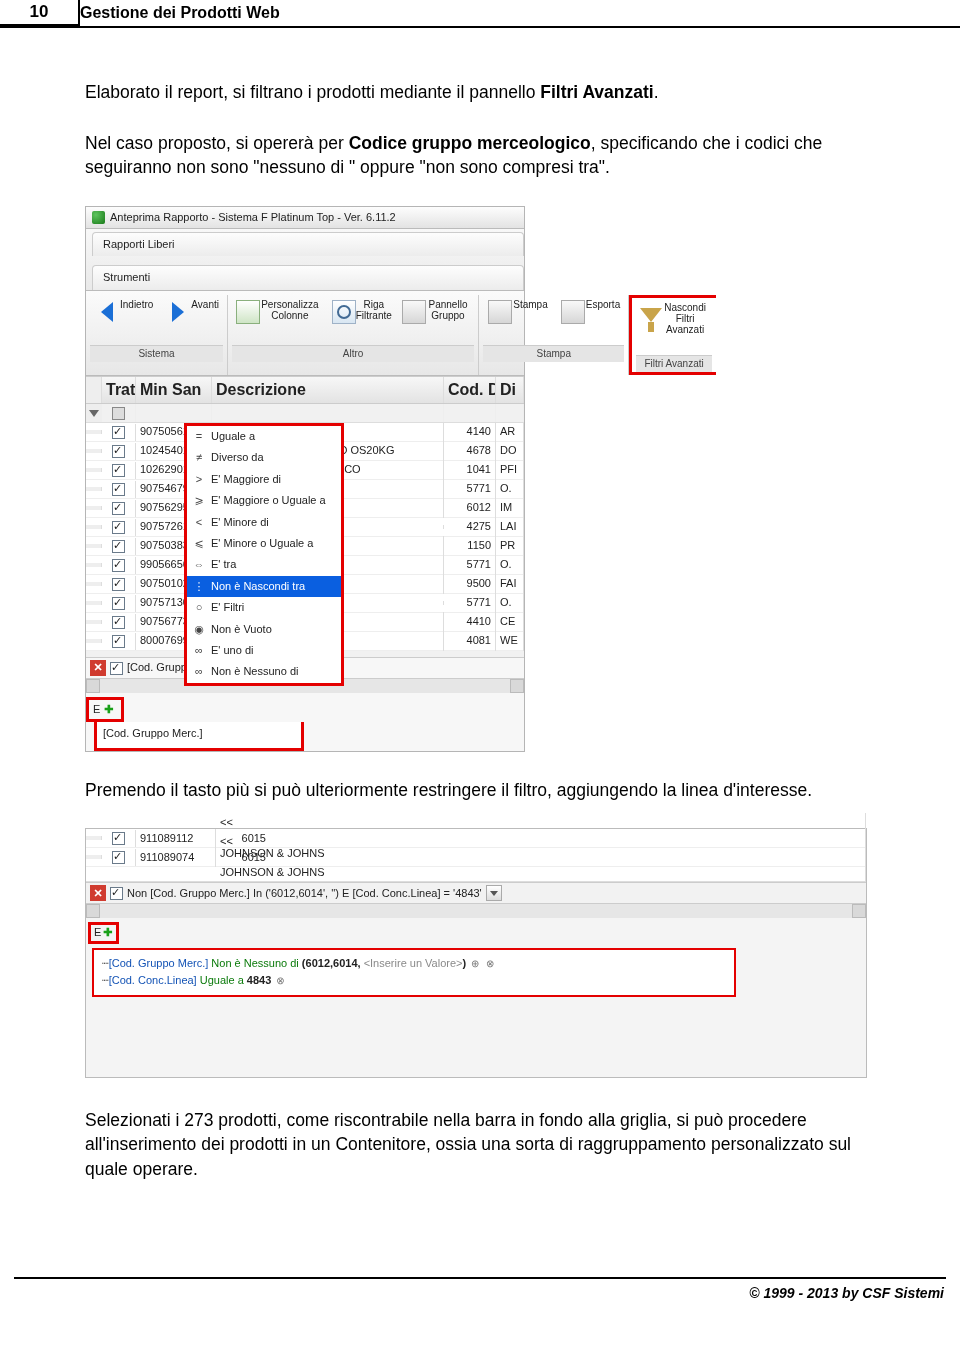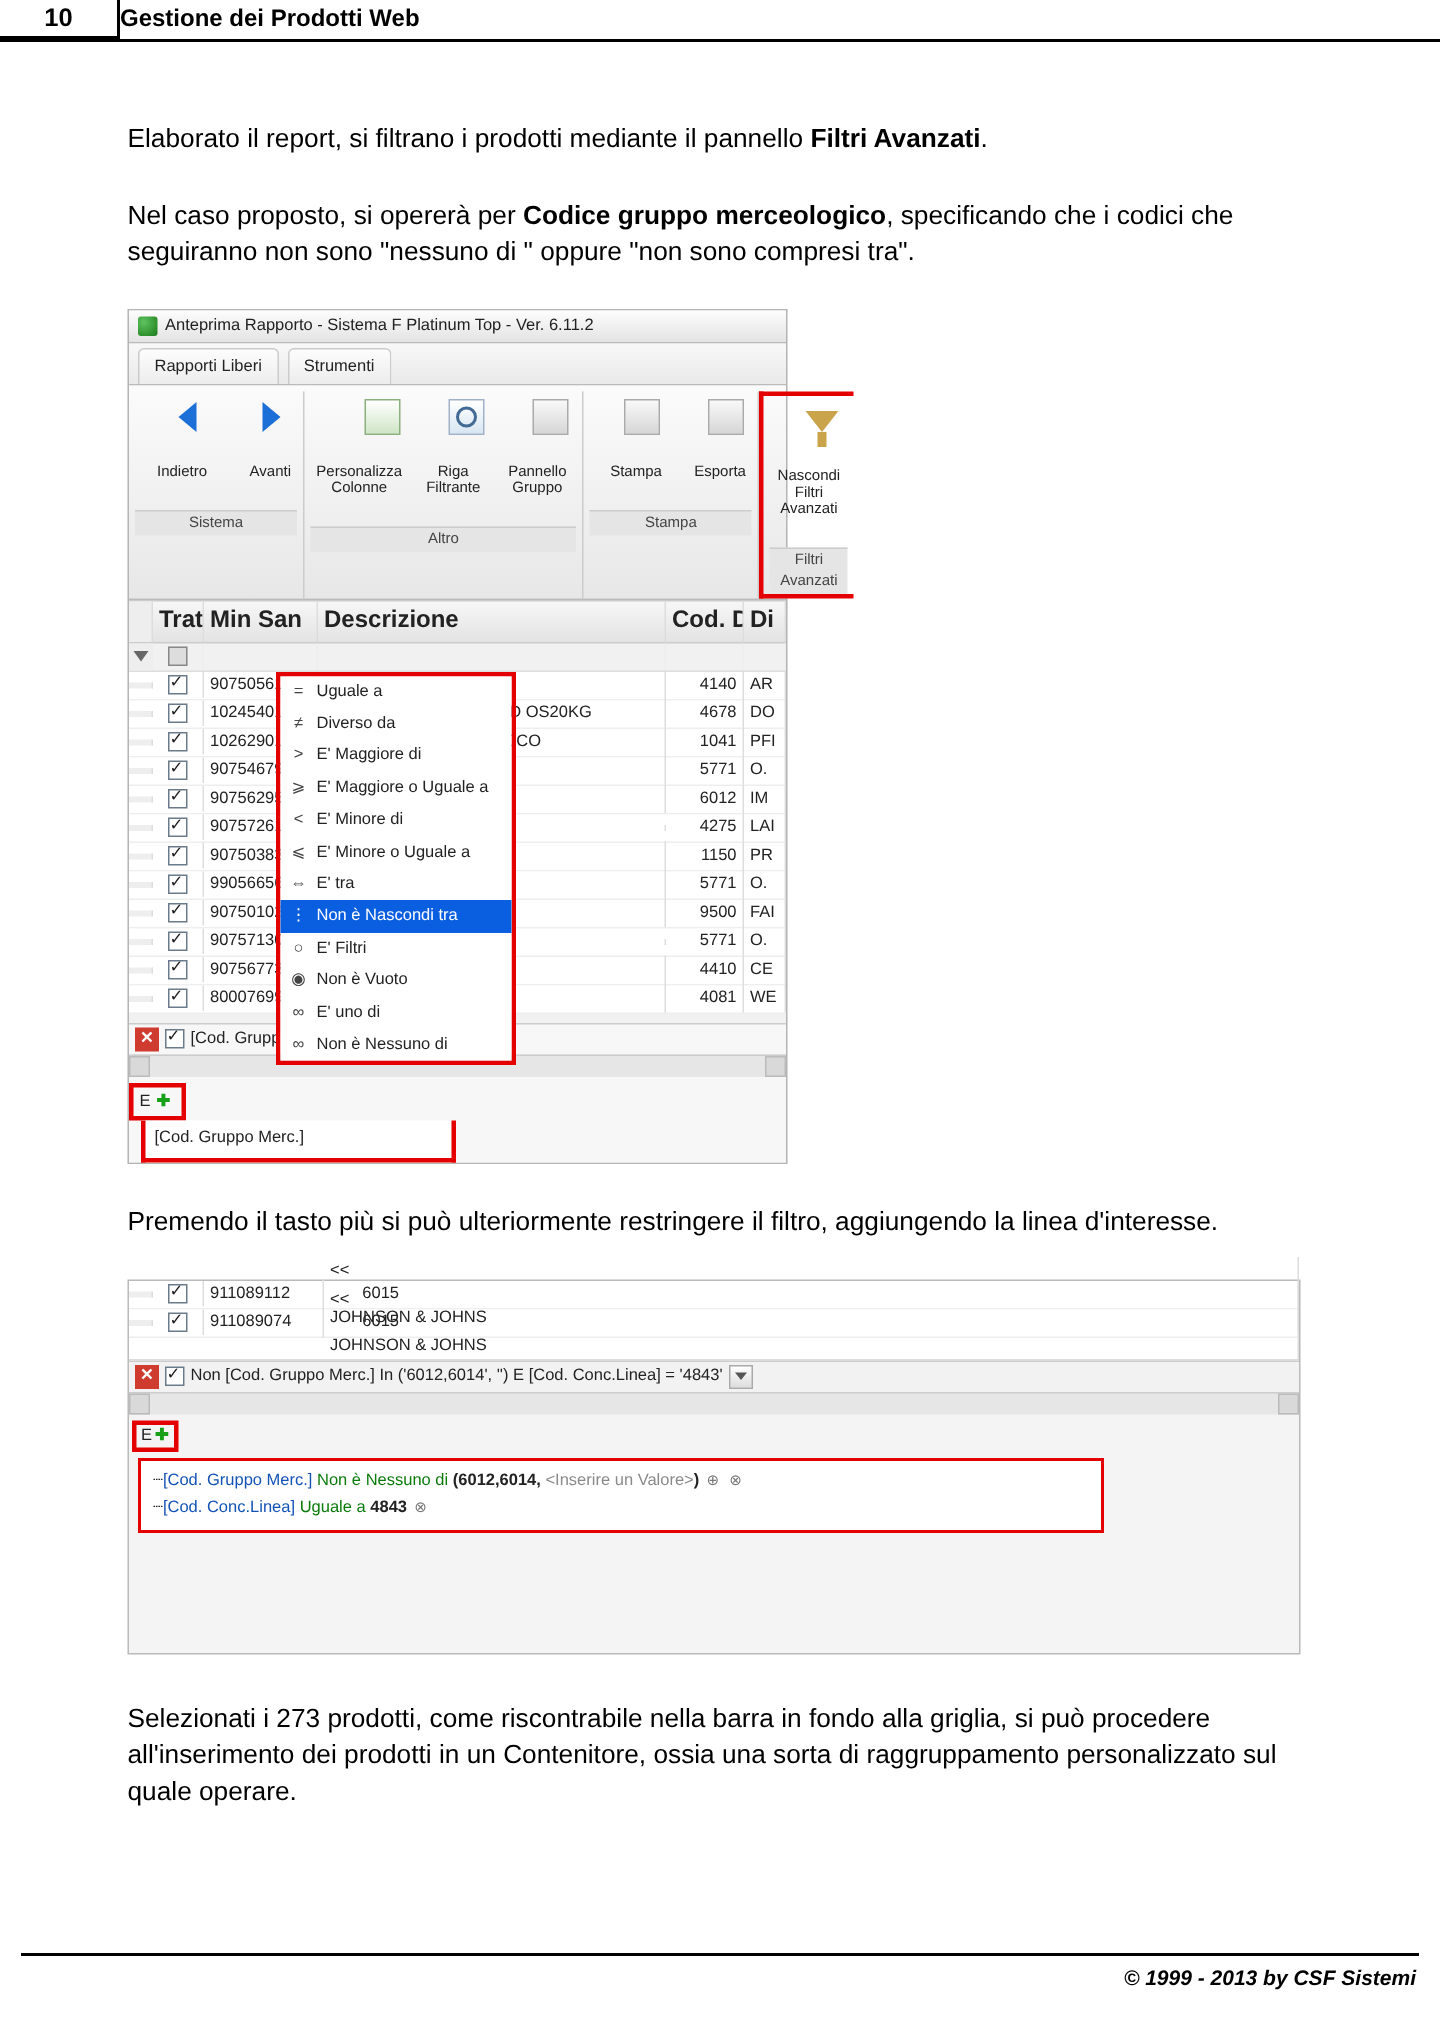--- a/index.html
+++ b/index.html
@@ -65,20 +65,21 @@
     width: 13px; height: 13px;
     background: radial-gradient(circle at 30% 30%, #5ec45e, #197a19);
     border-radius: 2px;
   }
   .tabstrip {
     display: flex;
     gap: 6px;
     padding-left: 6px;
     background: linear-gradient(#f8f8f8,#e9e9e9);
     border-bottom: 1px solid #bbb;
+    flex-direction: column;
   }
   .tab {
     padding: 4px 10px;
     border: 1px solid #ccc;
     border-bottom: none;
     border-radius: 4px 4px 0 0;
     background: linear-gradient(#fdfdfd,#ececec);
     font-size: 11px;
     margin-top: 3px;
   }
@@ -101,23 +102,23 @@
     background: #e5e5e5;
     width: 100%;
     text-align: center;
     border-top: 1px solid #ccc;
     padding: 1px 0;
     margin-top: 18px;
   }
   .rbuttons { display: flex; gap: 4px; }
   .rbtn {
     display: flex;
-    flex-direction: column;
-    align-items: flex-end;
-    gap: 18px;
+    flex-direction: row;
+    align-items: flex-start;
+    gap: 0;
     padding: 2px 4px;
     min-width: 44px;
   }
   .rbtn .ricon {
     width: 26px; height: 26px;
     display: flex; align-items: center; justify-content: center;
   }
   .rbtn .rlbl { font-size: 10px; text-align: center; line-height: 1.1; }
   .hl-red { border: 3px solid #e40000; }
   .funnel {

